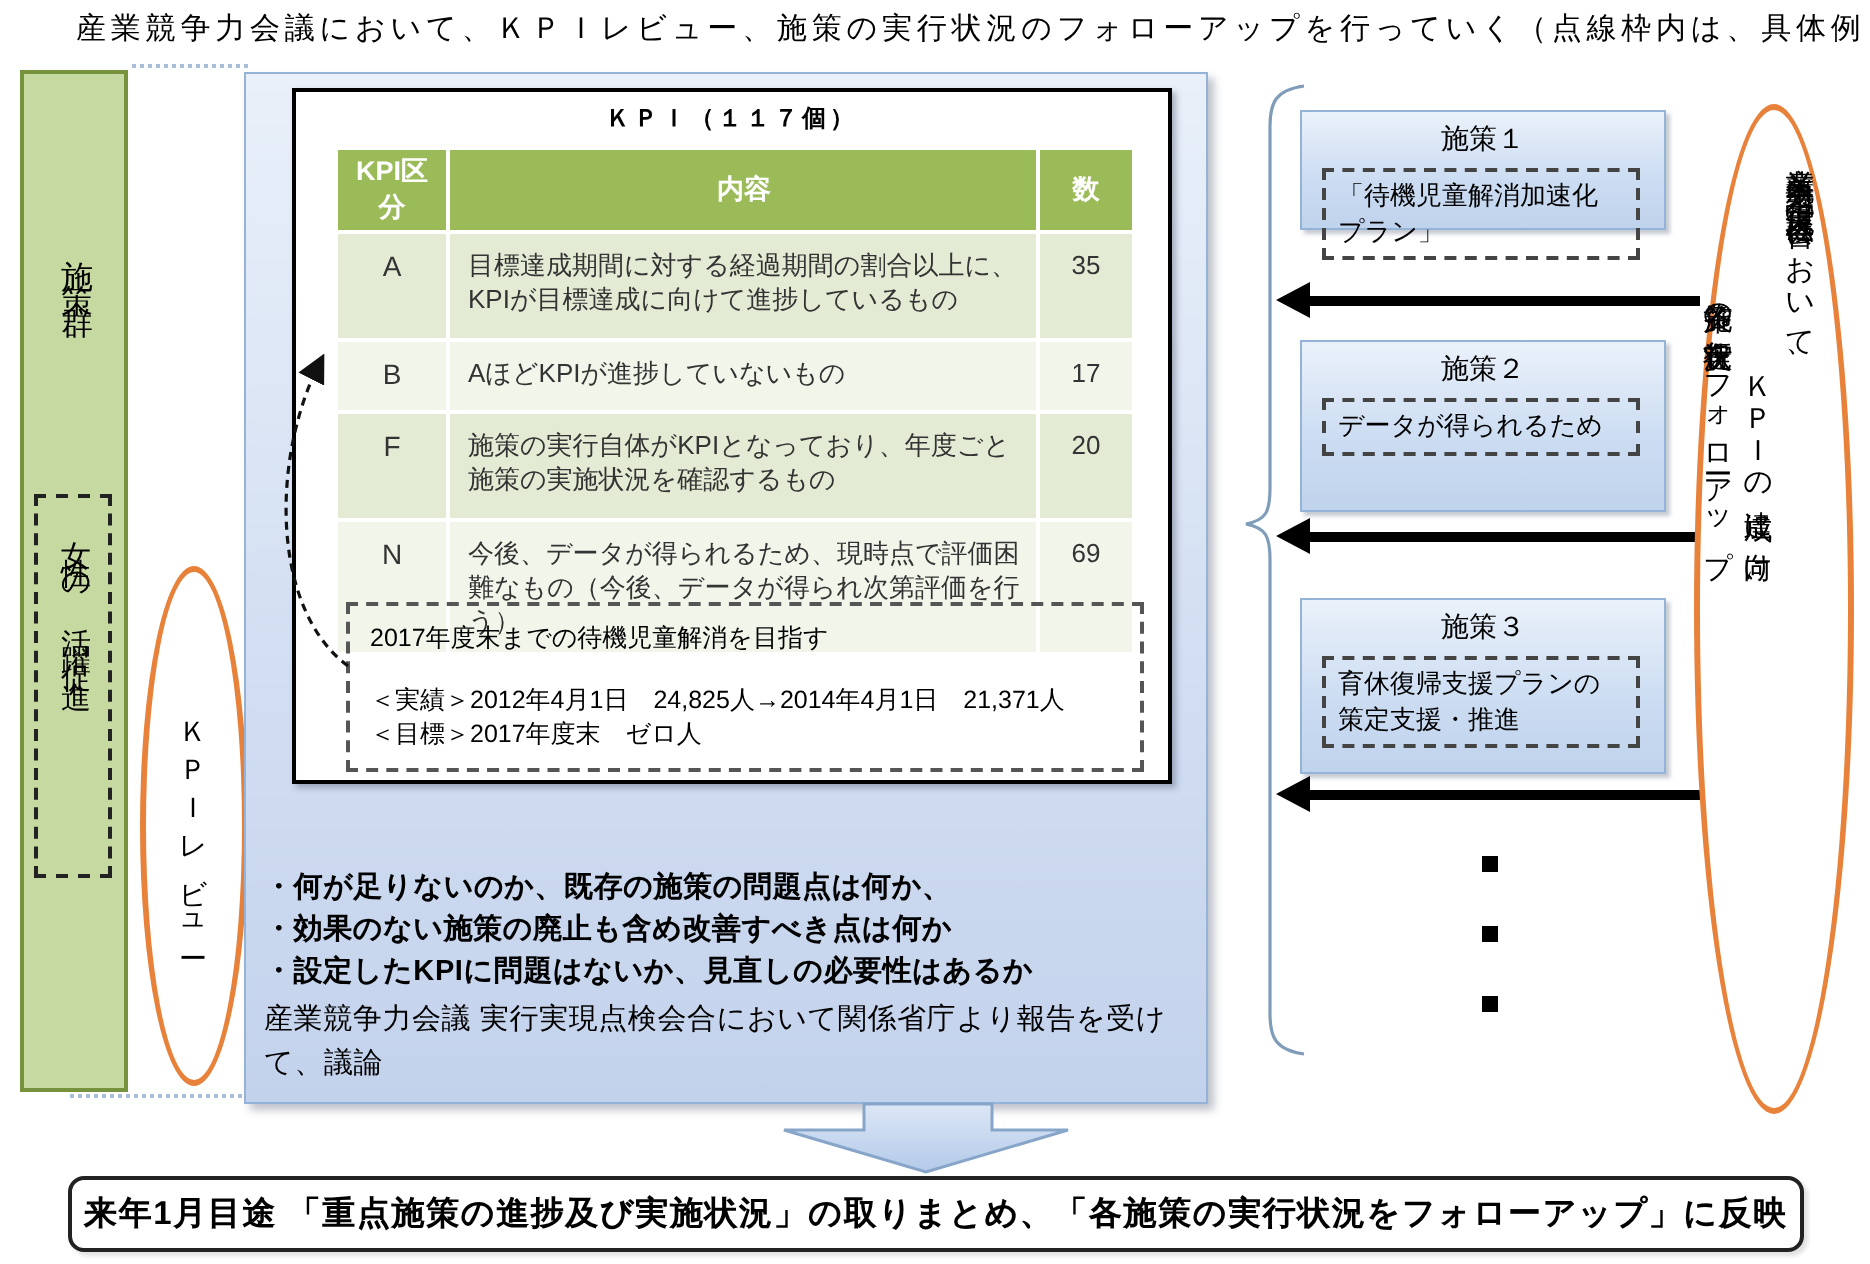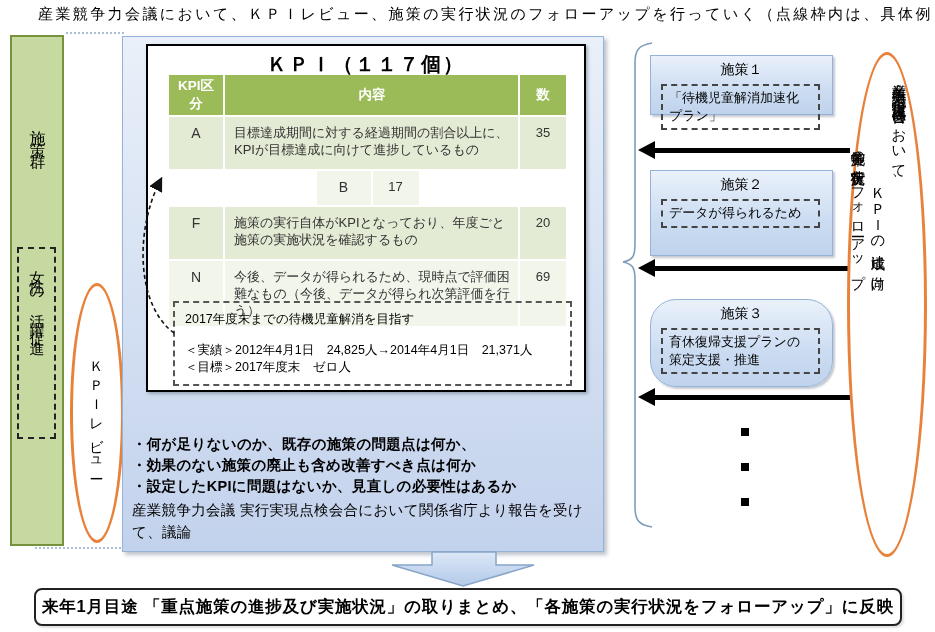--- a/index.html
+++ b/index.html
@@ -34,21 +34,21 @@
   .roval-line { font-size:14.5px; letter-spacing:1.5px; white-space:nowrap; }
 
   
   .blue-box { left:122px; top:36px; width:482px; height:516px;
     background:linear-gradient(180deg,#E9F0F9 0%,#D3DFF2 55%,#C3D2EC 100%);
     border:1px solid #95B3D7; box-shadow:3px 3px 4px rgba(110,120,140,0.45); }
 
   
   .white-panel { left:146px; top:44px; width:440px; height:348px;
     background:#fff; border:2px solid #000; box-shadow:2px 2px 3px rgba(90,100,120,0.45); }
-  .panel-title { text-align:center; margin-top:5px; font-weight:bold; font-size:20px; letter-spacing:2px; }
+  .panel-title { text-align:center; margin-top:5px; font-weight:bold; font-size:12px; letter-spacing:2px; }
 
   .kpi-table { position:absolute; left:21px; top:29px; width:397px; }
   .trow { display:flex; gap:2px; margin-top:2px;justify-content:center; }
   .trow:first-child { margin-top:0; }
   .cell { padding:7px 6px; font-size:13px; line-height:1.32; color:#333; }
   .col-cat { width:54px; text-align:center; word-break:break-all; flex:none; }
   .col-content { width:293px; flex:none; padding-left:9px; padding-right:8px; }
   .col-count { width:46px; text-align:center; flex:none; }
   .thead .cell { background:#9BBB59; color:#fff; font-weight:bold; font-size:13.5px;
     display:flex; align-items:center; justify-content:center; padding-top:3px; padding-bottom:3px; }
@@ -66,21 +66,21 @@
   
   .review-intro { left:140px; top:401px; font-size:13.5px; letter-spacing:0.5px; }
   .review-bullets { left:132px; top:434px; font-size:14.5px; font-weight:bold; line-height:21px; letter-spacing:0.3px; }
   .review-conclusion { left:132px; top:499px; width:464px; font-size:14.5px; line-height:22px;
     letter-spacing:0.3px; }
 
   
   .measure-box { left:650px; width:183px;
     background:linear-gradient(180deg,#EAF1FA 0%,#CBDCF2 60%,#C0D3EC 100%);
     border:1px solid #95B3D7; box-shadow:2px 2px 2px rgba(110,120,140,0.4); }
-  .m1 { top:55px; height:60px; } .m2 { top:170px; height:86px; } .m3 { top:299px; height:88px;border-radius:26px; }
+  .m1 { top:55px; height:60px; } .m2 { top:170px; height:86px; } .m3 { top:299px; height:88px; }
   .measure-title { text-align:center; padding-top:5px; font-size:14px; }
   .measure-detail { margin:5px 12px 0 10px; border:2px dashed #444; padding:3px 6px 4px 6px;
     font-size:13px; line-height:1.35; }
 
   
   .black-arrow { left:638px; width:212px; height:18px; }
   .black-arrow .shaft { position:absolute; left:14px; right:0; top:7px; height:5px; background:#000; }
   .black-arrow .head { position:absolute; left:0; top:0; width:0; height:0;
     border-top:9px solid transparent; border-bottom:9px solid transparent; border-right:17px solid #000; }
   .a1 { top:141px; } .a2 { top:259px; } .a3 { top:388px; }
@@ -129,20 +129,21 @@
         <div class="cell col-content">内容</div>
         <div class="cell col-count">数</div>
       </div>
       <div class="trow row-dark r-a">
         <div class="cell col-cat cat-letter">A</div>
         <div class="cell col-content">目標達成期間に対する経過期間の割合以上に、KPIが目標達成に向けて進捗しているもの</div>
         <div class="cell col-count">35</div>
       </div>
       <div class="trow row-light r-b">
         <div class="cell col-cat cat-letter">B</div>
+        <div class="cell col-content">AほどKPIが進捗していないもの</div>
         <div class="cell col-count">17</div>
       </div>
       <div class="trow row-dark r-f">
         <div class="cell col-cat cat-letter">F</div>
         <div class="cell col-content">施策の実行自体がKPIとなっており、年度ごと施策の実施状況を確認するもの</div>
         <div class="cell col-count">20</div>
       </div>
       <div class="trow row-light r-n">
         <div class="cell col-cat cat-letter">N</div>
         <div class="cell col-content">今後、データが得られるため、現時点で評価困難なもの（今後、データが得られ次第評価を行う）</div>

